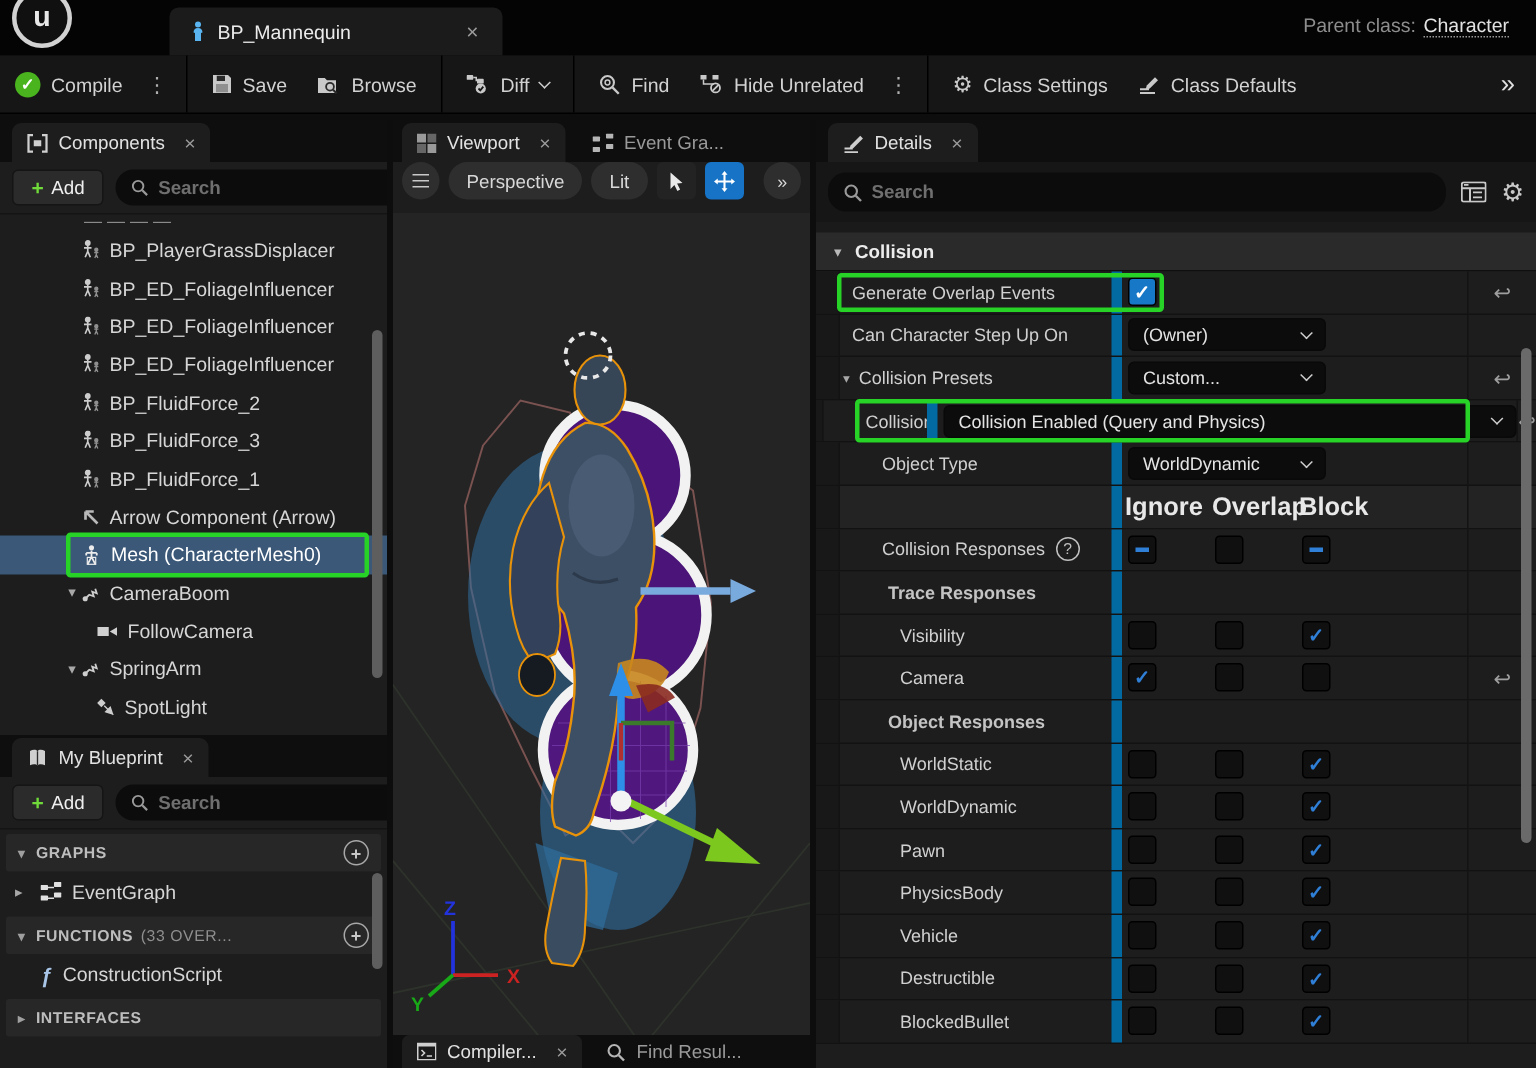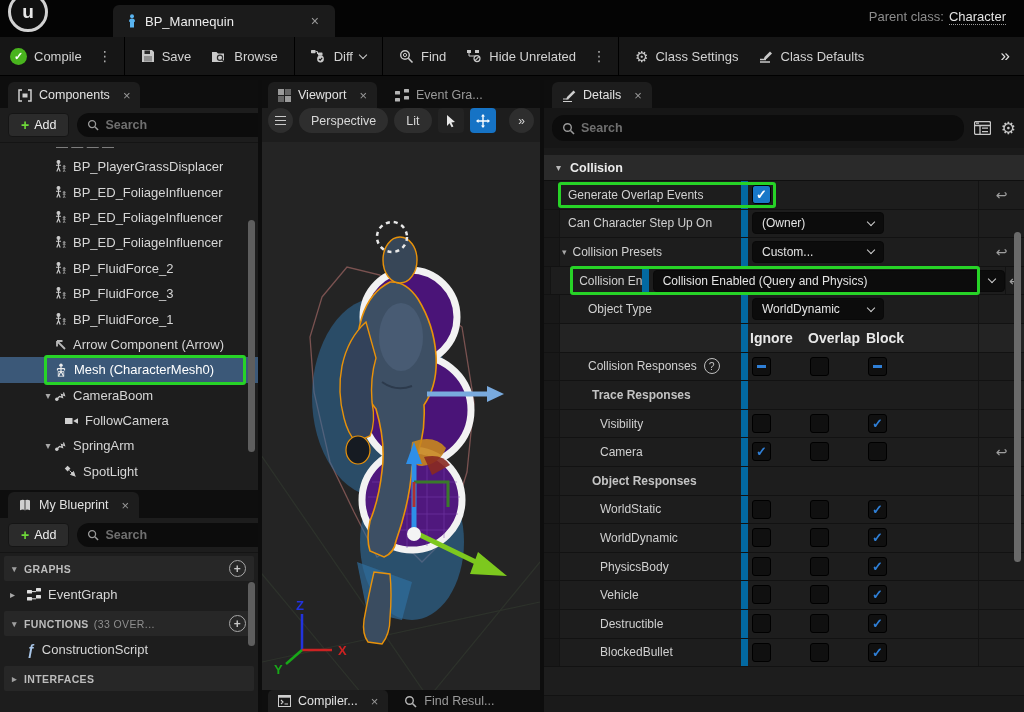--- a/index.html
+++ b/index.html
@@ -106,21 +106,21 @@
   .reset { color:#9f9f9f; font-size:14px; }
   .combo { height:22px; background:#0c0c0c; border:1px solid #090909; border-radius:4px; display:flex; align-items:center;
            margin-left:4px; padding:0 9px; font-size:12px; color:#e4e4e4; }
   .combo .chevdown { margin-left:auto; }
   .cb { position:absolute; top:4px; width:19px; height:19px; background:#101010; border:1px solid #000; border-radius:3px;
         display:flex; align-items:center; justify-content:center; }
   .cb.check::after { content:"✓"; color:#2f7fd6; font-size:13px; font-weight:bold; }
   .cb.dash::after { content:""; width:9px; height:3px; background:#2f7fd6; }
   .cb.filled { background:#1878c8; }
   .cb.filled::after { content:"✓"; color:#fff; font-size:13px; font-weight:bold; }
-  .colhead { position:absolute; font-size:14px; font-weight:bold; color:#e8e8e8; }
+  .colhead { position:absolute; font-size:17px; font-weight:bold; color:#e8e8e8; }
   .drow.colheaders { background:#232323; }
   .drow.subheader .dlabel { font-weight:bold; color:#c4c4c4; }
   .help { width:16px; height:16px; border:1.3px solid #bfbfbf; border-radius:50%; font-size:10.5px; display:flex;
           align-items:center; justify-content:center; color:#bfbfbf; margin-left:7px; flex:0 0 auto; }
 </style>
 </head>
 <body>
 
 <div id="root">
 
@@ -713,21 +713,21 @@
           <div class="dright">
             <span class="reset">↩</span>
           </div>
         </div>
         <div class="drow dropdown">
           <div class="dstrip"></div>
           <div class="dlabel" style="padding-left: 28px;">
             <span>Collision Enabled</span>
           </div>
           <div class="dvalue">
-            <div class="combo" style="width: 352px;">
+            <div class="combo" style="width: 382px;">
               <span>Collision Enabled (Query and Physics)</span>
               <span class="chevdown"></span>
             </div>
           </div>
           <div class="dright">
             <span class="reset">↩</span>
           </div>
           <div class="anno" style="inset: -1px 44px -1px 26px;"></div>
         </div>
         <div class="drow dropdown">
@@ -830,63 +830,75 @@
           <div class="dvalue">
             <span class="cb" style="left: 4px;"></span>
             <span class="cb" style="left: 62px;"></span>
             <span class="cb check" style="left: 120px;"></span>
           </div>
           <div class="dright"></div>
         </div>
         <div class="drow check3">
           <div class="dstrip"></div>
           <div class="dlabel" style="padding-left: 40px;">
-            <span>PhysicsBody</span>
+            <span>Pawn</span>
           </div>
           <div class="dvalue">
             <span class="cb" style="left: 4px;"></span>
             <span class="cb" style="left: 62px;"></span>
             <span class="cb check" style="left: 120px;"></span>
           </div>
           <div class="dright"></div>
         </div>
         <div class="drow check3">
           <div class="dstrip"></div>
           <div class="dlabel" style="padding-left: 40px;">
-            <span>Vehicle</span>
+            <span>PhysicsBody</span>
           </div>
           <div class="dvalue">
             <span class="cb" style="left: 4px;"></span>
             <span class="cb" style="left: 62px;"></span>
             <span class="cb check" style="left: 120px;"></span>
           </div>
           <div class="dright"></div>
         </div>
         <div class="drow check3">
           <div class="dstrip"></div>
           <div class="dlabel" style="padding-left: 40px;">
-            <span>Destructible</span>
+            <span>Vehicle</span>
           </div>
           <div class="dvalue">
             <span class="cb" style="left: 4px;"></span>
             <span class="cb" style="left: 62px;"></span>
             <span class="cb check" style="left: 120px;"></span>
           </div>
           <div class="dright"></div>
         </div>
         <div class="drow check3">
           <div class="dstrip"></div>
           <div class="dlabel" style="padding-left: 40px;">
-            <span>BlockedBullet</span>
+            <span>Destructible</span>
           </div>
           <div class="dvalue">
             <span class="cb" style="left: 4px;"></span>
             <span class="cb" style="left: 62px;"></span>
             <span class="cb check" style="left: 120px;"></span>
           </div>
           <div class="dright"></div>
         </div>
+        <div class="drow check3">
+          <div class="dstrip"></div>
+          <div class="dlabel" style="padding-left: 40px;">
+            <span>BlockedBullet</span>
+          </div>
+          <div class="dvalue">
+            <span class="cb" style="left: 4px;"></span>
+            <span class="cb" style="left: 62px;"></span>
+            <span class="cb check" style="left: 120px;"></span>
+          </div>
+          <div class="dright"></div>
+        </div>
         <div class="drow"></div>
       </div>
     <div class="vscroll" style="right:3px; top:152px; height:330px; background:#6a6a6a;"></div>
   </div>
 
 </div>
 
 </body></html>

